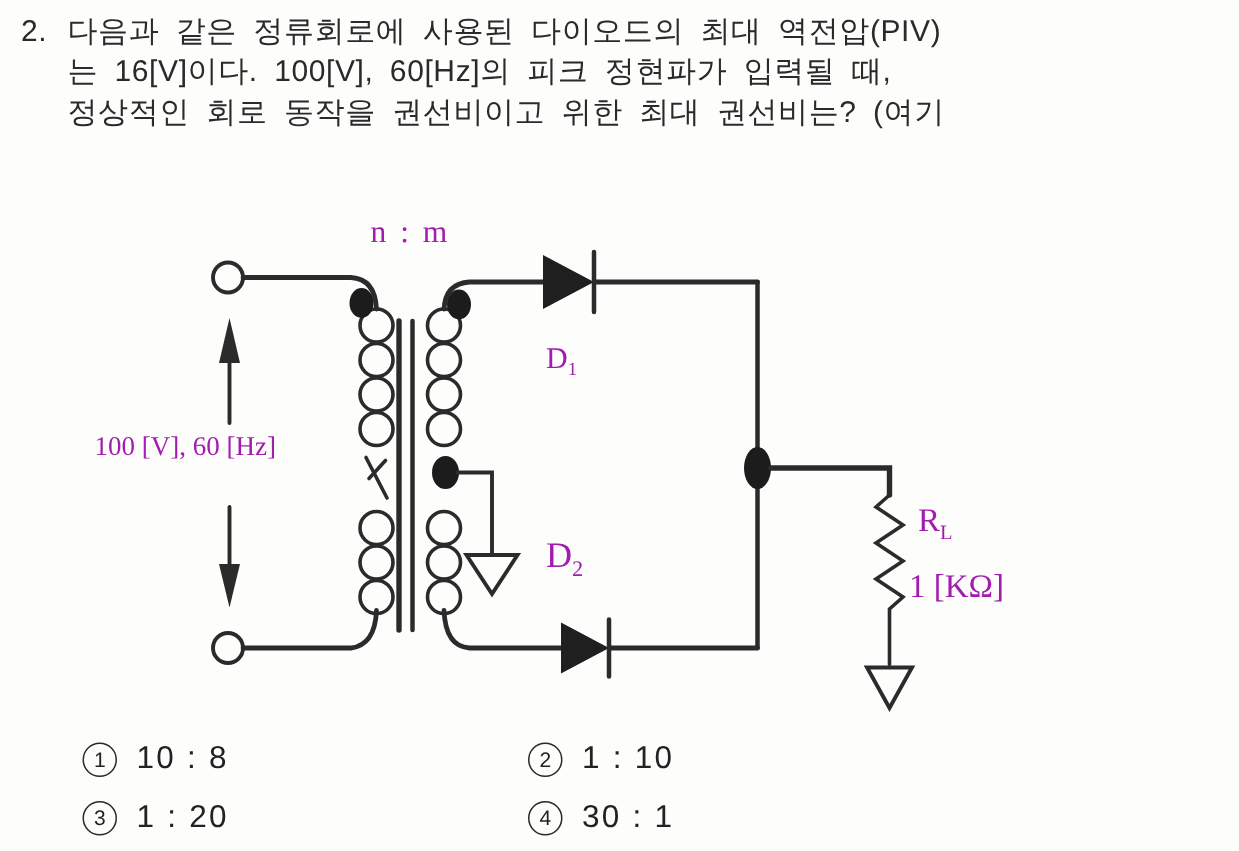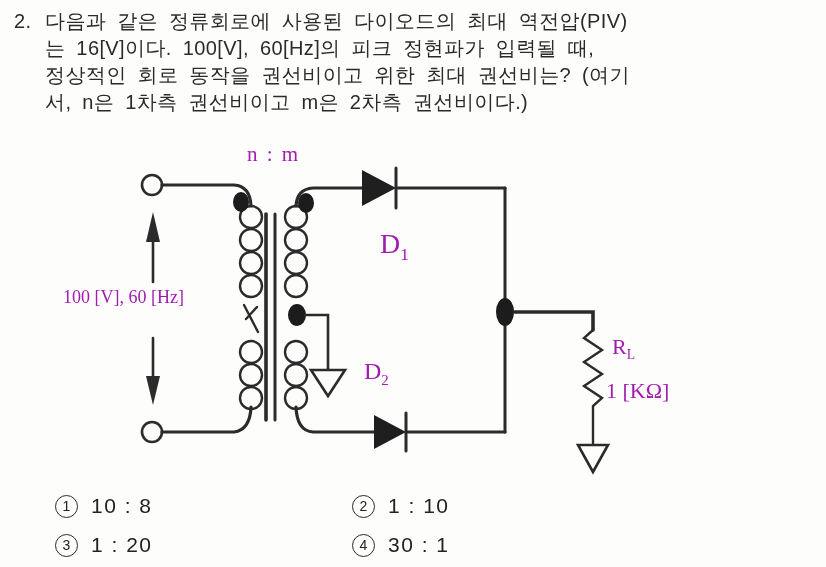--- a/index.html
+++ b/index.html
@@ -23,21 +23,21 @@
   .circuit{position:absolute;inset:0;}
   svg.ckt{position:absolute;left:0;top:0;}
   .clabel{
     position:absolute;color:#a21caf;
     font-family:"Liberation Serif","DejaVu Serif",serif;
     white-space:nowrap;
   }
   .clabel sub{font-size:62%;}
   .lbl-nm{left:247px;top:142px;font-size:21px;letter-spacing:2px;}
   .lbl-src{left:63px;top:287px;font-size:18px;}
-  .lbl-d1{left:364px;top:228px;font-size:28px;margin-left:16px;}
+  .lbl-d1{left:364px;top:228px;font-size:20px;}
   .lbl-d2{left:364px;top:358px;font-size:24px;}
   .lbl-rl{left:612px;top:334px;font-size:22px;}
   .lbl-rval{left:606px;top:378px;font-size:22px;text-align:center;}
   
   .option{
     position:absolute;display:flex;align-items:center;gap:13px;height:28px;
     color:#222;cursor:default;
   }
   .opt-circle{
     box-sizing:border-box;width:23px;height:23px;border:1.6px solid #2a2a2a;
@@ -55,21 +55,20 @@
 
 <div class="page">
 
   <div class="question">
     <div class="qrow">
       <div class="qnum">2.</div>
       <div class="qline first">다음과 같은 정류회로에 사용된 다이오드의 최대 역전압(PIV)</div>
     </div>
     <div class="qline">는 16[V]이다. 100[V], 60[Hz]의 피크 정현파가 입력될 때,</div>
     <div class="qline">정상적인 회로 동작을 권선비이고 위한 최대 권선비는? (여기</div>
-    <div class="qline">서, n은 1차측 권선비이고 m은 2차측 권선비이다.)</div>
   </div>
 
   <div class="circuit">
     <svg class="ckt" width="826" height="567" viewBox="0 0 826 567" fill="none" stroke="#2b2b2b" stroke-width="2.6" stroke-linecap="round">
 
       <circle cx="152" cy="185" r="10" fill="#fdfdfc"></circle>
       <circle cx="152" cy="432" r="10" fill="#fdfdfc"></circle>
 
       <g>
         <line x1="153" y1="240" x2="153" y2="282"></line>

